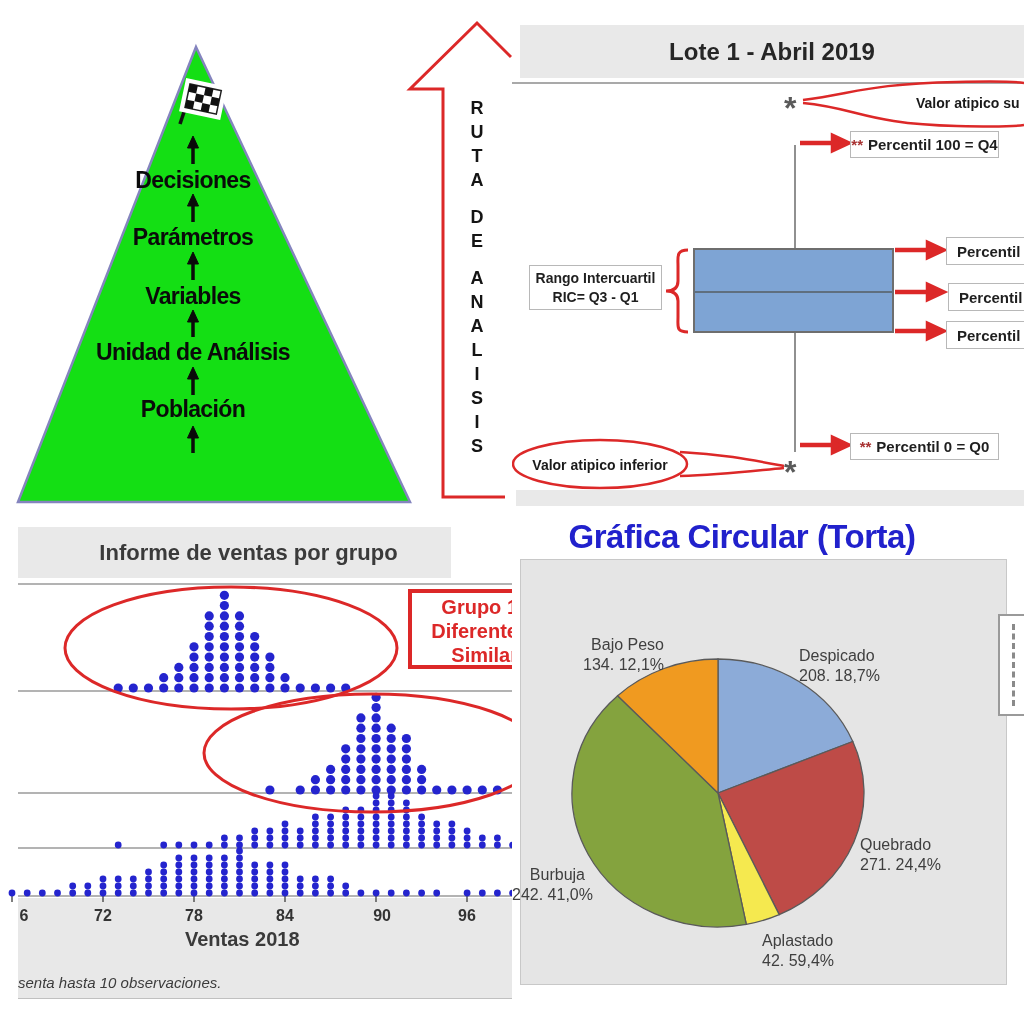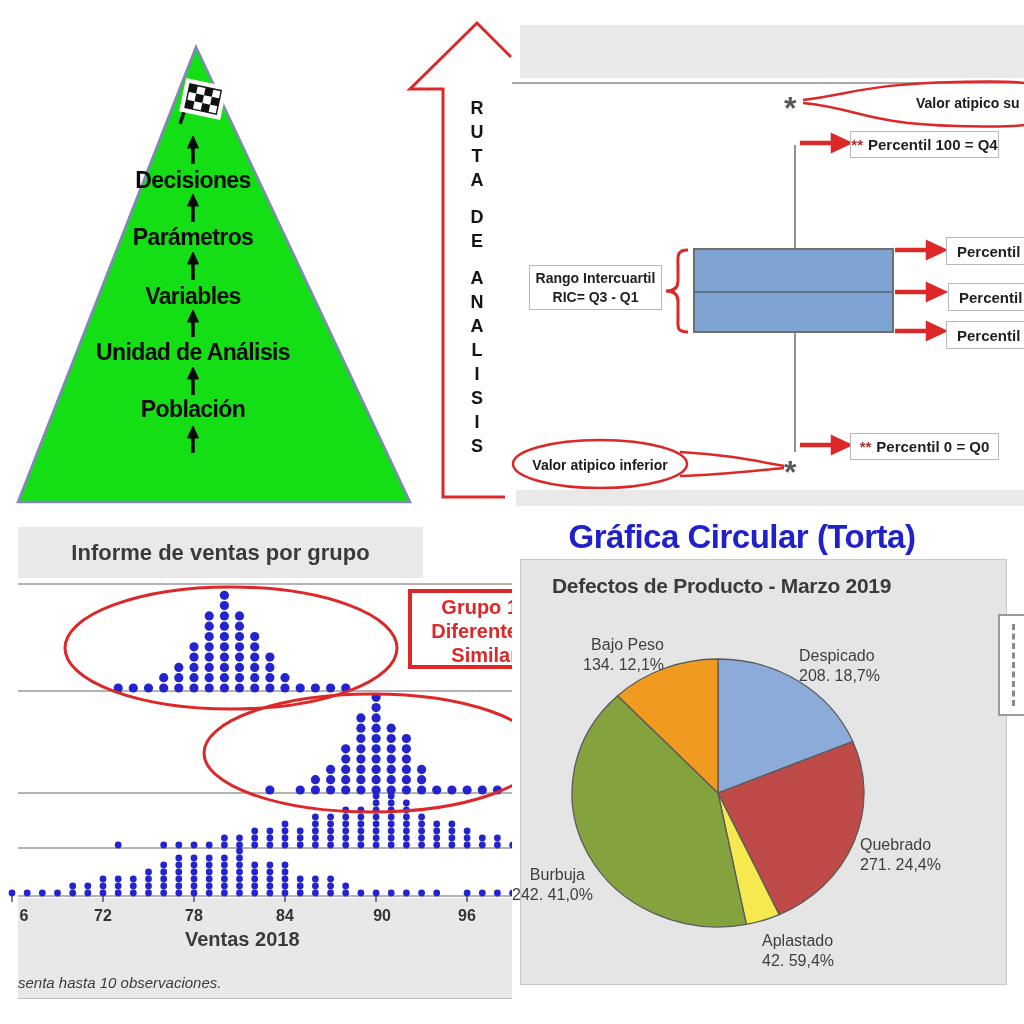--- a/index.html
+++ b/index.html
@@ -31,21 +31,21 @@
           color:#1f1f1f;white-space:nowrap;}
   .bp-box .stars{color:#a83232;margin-right:5px;}
   .bp-box.leftpad{justify-content:flex-start;padding-left:10px;}
   .asterisk{position:absolute;font-size:32px;color:#5a5a5a;line-height:1;font-weight:bold;}
   .callout-label{position:absolute;font-weight:bold;font-size:14px;color:#1a1a1a;white-space:nowrap;}
   .rango{flex-direction:column;font-size:14px;line-height:19px;}
 
   
   .dp-title{position:absolute;left:18px;top:15px;width:405px;height:51px;background:#e9e9e9;
             display:flex;align-items:center;justify-content:center;font-weight:bold;
-            font-size:22px;color:#3a3a3a;}
+            font-size:22px;color:#3a3a3a;padding-left:28px;}
   .grayfoot{position:absolute;left:18px;top:386px;width:494px;height:100px;background:#e8e8e8;
             border-bottom:1px solid #c0c0c0;}
   .tick-label{position:absolute;top:396px;font-weight:bold;font-size:16px;color:#333;
               width:30px;text-align:center;line-height:1;}
   .xlabel{position:absolute;left:185px;top:416px;width:200px;text-align:left;
           font-weight:bold;font-size:20px;color:#3a3a3a;}
   .footnote{position:absolute;left:18px;top:462px;font-style:italic;font-size:15px;color:#3c3c3c;}
   #grupo-box{position:absolute;left:408px;top:77px;width:126px;height:80px;background:#fff;
              border:4px solid #dc2828;box-sizing:border-box;}
   #grupo-box .lines{position:absolute;left:0;top:2px;width:106px;text-align:right;
@@ -127,20 +127,21 @@
         <div class="rl">L</div>
         <div class="rl">I</div>
         <div class="rl">S</div>
         <div class="rl">I</div>
         <div class="rl">S</div>
       </div>
   </div>
 
   <div class="q" id="q-boxplot">
     <div class="band" style="left:8px;top:25px;width:504px;height:53px;"></div>
+    <div class="bp-title">Lote 1 - Abril 2019</div>
     <div class="hline" style="left:0;top:82px;width:512px;height:2px;"></div>
     <div class="band" style="left:4px;top:490px;width:508px;height:16px;"></div>
 
     <svg width="512" height="512">
 
       <line x1="283" y1="145" x2="283" y2="249" stroke="#909090" stroke-width="2"></line>
       <line x1="283" y1="332" x2="283" y2="452" stroke="#909090" stroke-width="2"></line>
 
       <rect x="182" y="249" width="199" height="83" fill="#7ea4d4" stroke="#6e6e6e" stroke-width="2"></rect>
       <line x1="182" y1="292" x2="381" y2="292" stroke="#5f6f7f" stroke-width="2"></line>
@@ -522,21 +523,20 @@
         <div>Grupo 1</div>
         <div>Diferente</div>
         <div>Similar</div>
       </div>
     </div>
   </div>
 
   <div class="q" id="q-pie">
     <div class="pie-heading">Gráfica Circular (Torta)</div>
     <div id="pie-panel"></div>
-    <div class="pie-title">Defectos de Producto - Marzo 2019</div>
     <div id="legend-stub">
         <div class="dash"></div>
       </div>
 
     <svg width="512" height="512" id="pie-svg">
         <path d="M206,281 L206.00,147.00 A146,134 0 0 1 340.79,229.50 Z" fill="#8cabd8" stroke="#5a5a5a" stroke-width="1.3"></path>
         <path d="M206,281 L340.79,229.50 A146,134 0 0 1 267.21,402.65 Z" fill="#be4b47" stroke="#5a5a5a" stroke-width="1.3"></path>
         <path d="M206,281 L267.21,402.65 A146,134 0 0 1 234.31,412.46 Z" fill="#f5e94f" stroke="#5a5a5a" stroke-width="1.3"></path>
         <path d="M206,281 L234.31,412.46 A146,134 0 0 1 105.65,183.67 Z" fill="#84a33e" stroke="#5a5a5a" stroke-width="1.3"></path>
         <path d="M206,281 L105.65,183.67 A146,134 0 0 1 206.00,147.00 Z" fill="#f09a20" stroke="#5a5a5a" stroke-width="1.3"></path>

